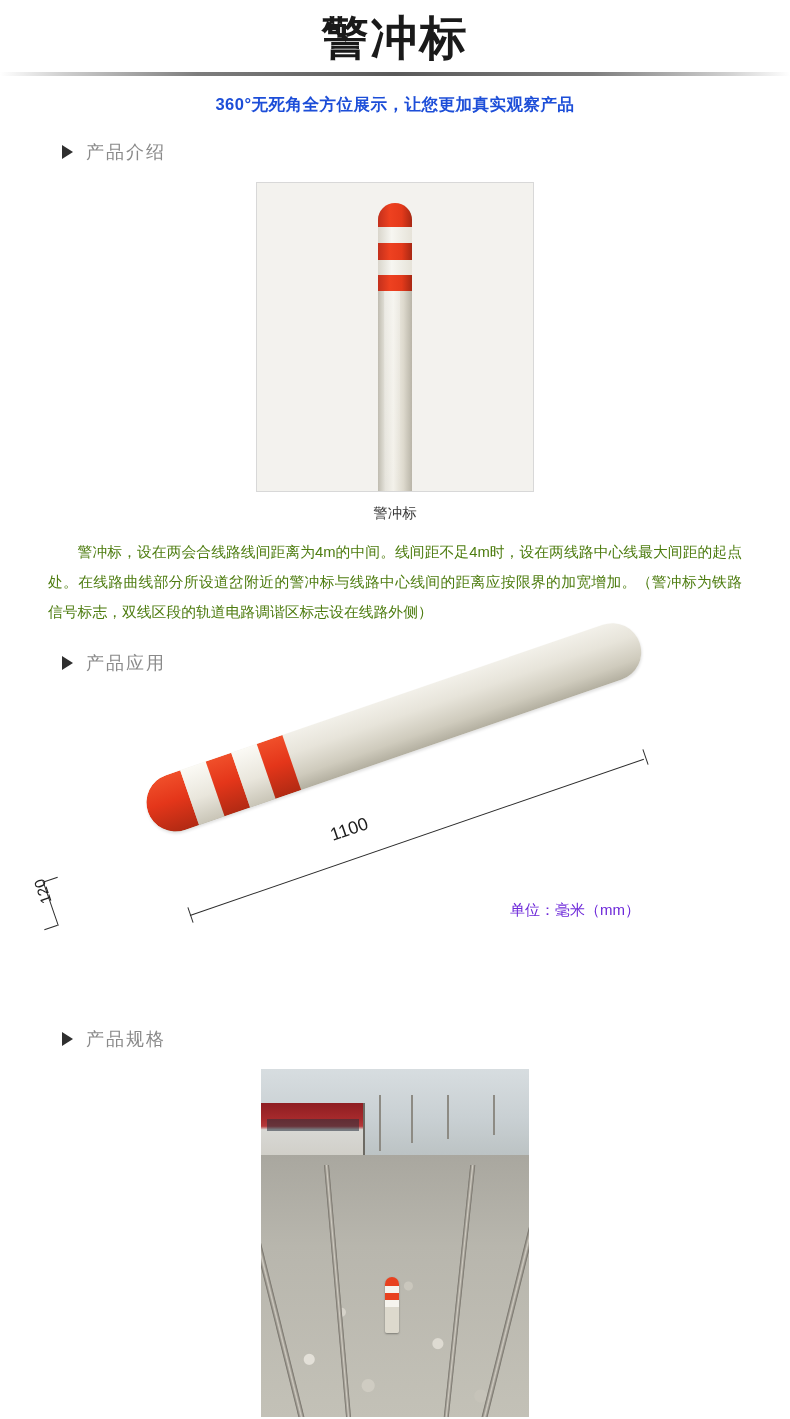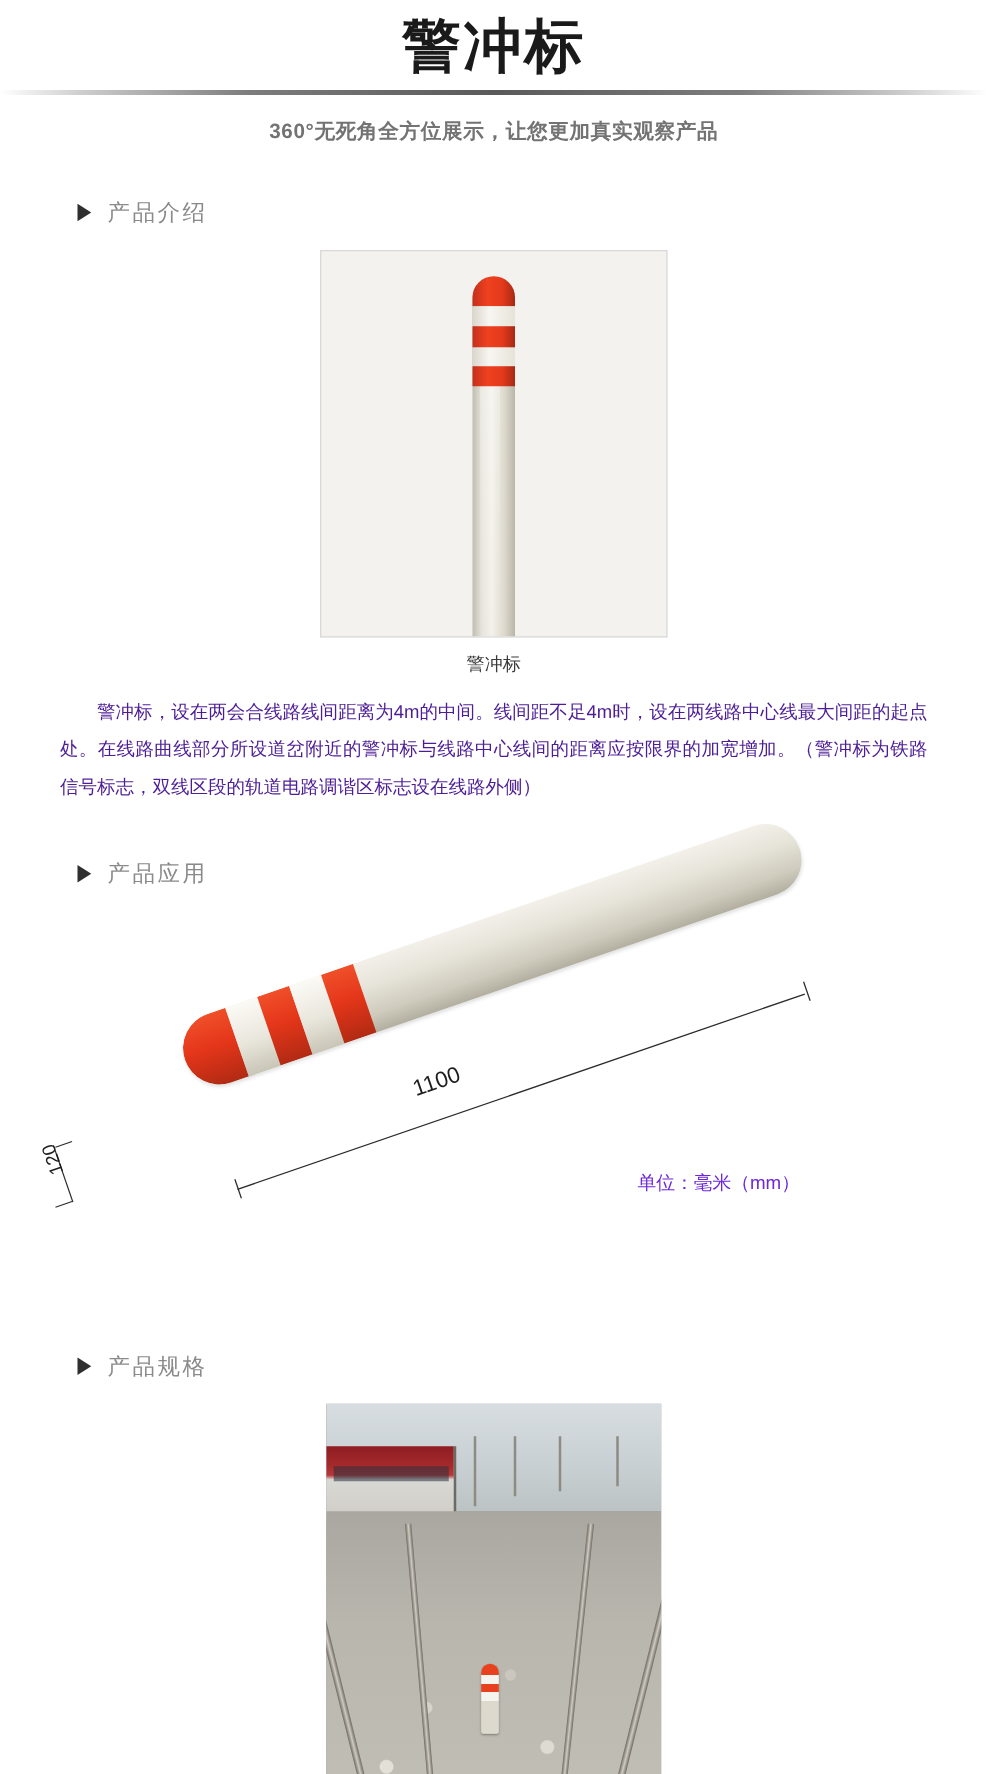--- a/index.html
+++ b/index.html
@@ -42,30 +42,30 @@
     font-weight: bold;
     letter-spacing: 2px;
     color: #1a1a1a;
     line-height: 60px;
     text-shadow: 0 1px 0 #fff;
   }
   .subtitle {
     text-align: center;
     font-size: 16.5px;
     font-weight: bold;
-    color: #737373;
+    color: #1d4ed8;
     margin-top: 14px;
     letter-spacing: 0.5px;
   }
 
   
   .section-head {
     display: flex;
     align-items: center;
-    margin: 42px 0 0 62px;
+    margin: 24px 0 0 62px;
   }
   .tri {
     width: 0; height: 0;
     border-left: 11px solid #2f2f2f;
     border-top: 7px solid transparent;
     border-bottom: 7px solid transparent;
     margin-right: 13px;
   }
   .section-label {
     font-size: 18px;
@@ -125,21 +125,21 @@
     font-size: 14.5px;
     color: #3a3a3a;
     margin-top: 12px;
   }
 
   
   .para {
     margin: 14px 48px 0 48px;
     font-size: 14.8px;
     line-height: 30px;
-    color: #4c1d95;
+    color: #4d7c0f;
     text-align: justify;
     text-indent: 2em;
   }
 
   
   .spec {
     position: relative;
     width: 790px;
     height: 320px;
     margin-top: 8px;

